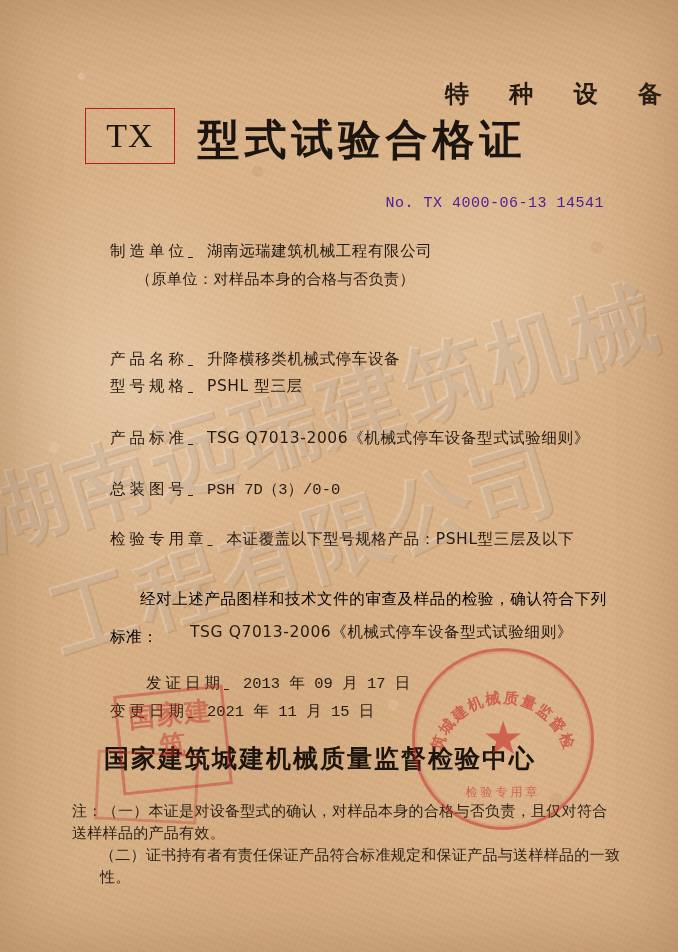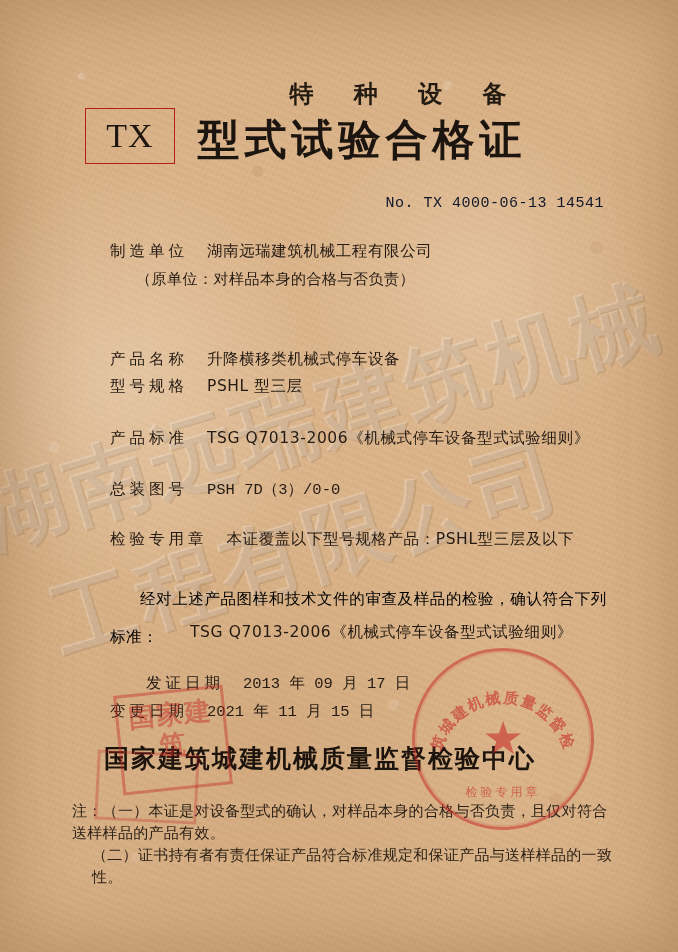--- a/index.html
+++ b/index.html
@@ -105,21 +105,21 @@
     font-family: "Liberation Serif", serif;
     font-size: 34px;
     letter-spacing: 1px;
     color: #1f1710;
   }
 
   .title-small {
     position: absolute;
     left: 0; right: 0;
     top: 78px;
-    text-align: center;
+    text-align: right;
     padding-left: 94px;
     font-size: 24px;
     letter-spacing: 16px;
     color: #231a12;
     font-family: "DejaVu Sans", sans-serif;
     font-weight: bold;
     margin-left: 40px;
   }
   .title-main {
     position: absolute;
@@ -134,32 +134,33 @@
     font-family: "DejaVu Sans", sans-serif;
   }
 
   .serial {
     position: absolute;
     right: 74px;
     top: 195px;
     font-family: "Liberation Mono", monospace;
     font-size: 15px;
     letter-spacing: 0.5px;
-    color: #0f172a;
+    color: #4c1d95;
   }
 
   .field {
     position: absolute;
     left: 110px;
     right: 60px;
     font-size: 15.5px;
     color: #241a12;
     font-family: "DejaVu Sans", sans-serif;
     line-height: 1.5;
     white-space: nowrap;
+    text-decoration: underline;
   }
   .field .lbl {
     display: inline-block;
     letter-spacing: 4px;
     font-weight: normal;
   }
   .field .val {
     display: inline-block;
     margin-left: 14px;
     letter-spacing: 0.6px;
@@ -213,21 +214,21 @@
     position: absolute;
     left: 72px;
     right: 56px;
     top: 802px;
     font-size: 15px;
     line-height: 22px;
     font-family: Liberation Mono, monospace;
     color: #2a1f15;
     letter-spacing: 0.3px;
   }
-  .notes .n2 { display: block; margin-left: 20px; }
+  .notes .n2 { display: block; margin-left: 28px; }
 
   
   .seal {
     position: absolute;
     left: 412px;
     top: 648px;
     width: 176px;
     height: 176px;
     border-radius: 50%;
     border: 3px solid rgba(196,36,34,0.62);

